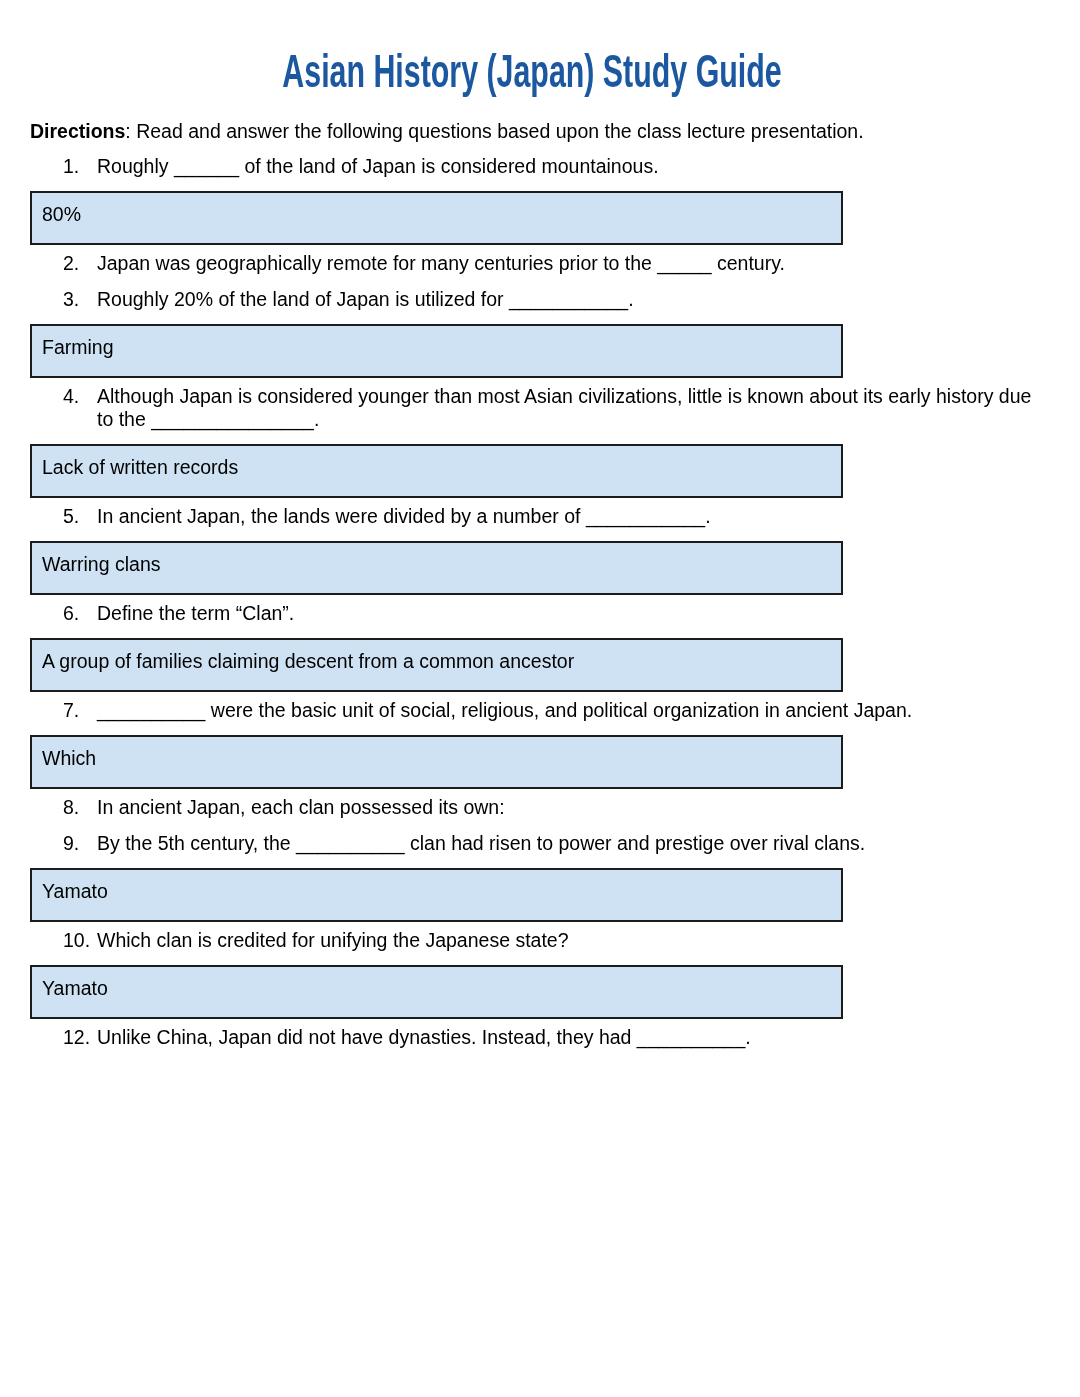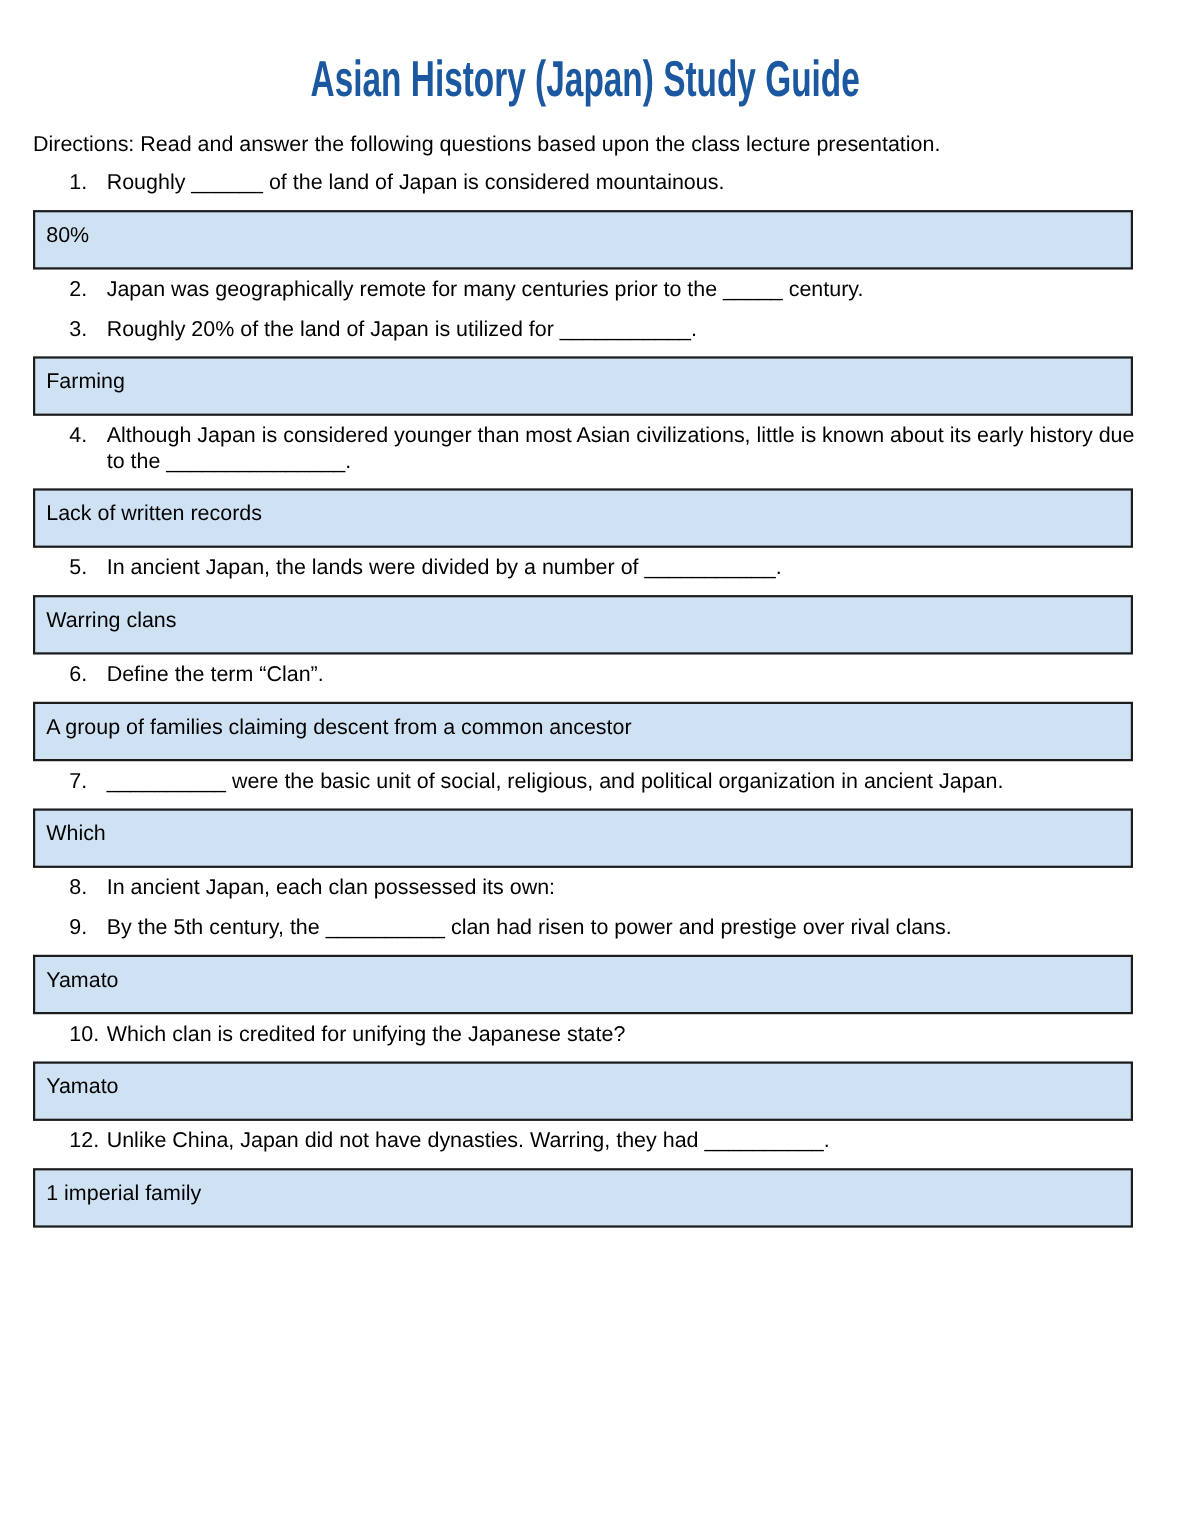--- a/index.html
+++ b/index.html
@@ -30,36 +30,36 @@
     transform: scaleX(0.66);
     transform-origin: 50% 50%;
     white-space: nowrap;
   }
 
   .directions {
     margin: 22px 0 0 0;
     font-size: 19.5px;
     line-height: 24px;
   }
-  .directions .label { font-weight: normal; }
+  .directions .label { font-weight: bold; }
 
   .questions { margin-top: 12px; }
 
   .question {
     display: flex;
     margin: 6px 0 13px 0;
     padding-left: 33px;
     font-size: 19.5px;
     line-height: 23px;
   }
   .qnum { flex: 0 0 34px; }
   .qtext { flex: 1; }
 
   .answer-box {
-    width: 1000px;
+    width: 813px;
     min-height: 54px;
     margin: 0 0 7px 0;
     background: var(--box-fill);
     border: 2px solid var(--box-border);
     padding: 9px 10px;
     font-size: 19.5px;
     line-height: 24px;
     white-space: pre-line;
   }
 </style>
@@ -149,19 +149,18 @@
         <span class="qnum">10.</span>
         <span class="qtext">Which clan is credited for unifying the Japanese state?</span>
       </div>
       <div class="answer-box">Yamato</div>
     </div>
 
 
     <div class="qa">
       <div class="question">
         <span class="qnum">12.</span>
-        <span class="qtext">Unlike China, Japan did not have dynasties. Warring, they had __________.</span>
+        <span class="qtext">Unlike China, Japan did not have dynasties. Instead, they had __________.</span>
       </div>
-      <div class="answer-box">1 imperial family</div>
     </div>
 
   </div>
 </div>
 
 </body></html>

